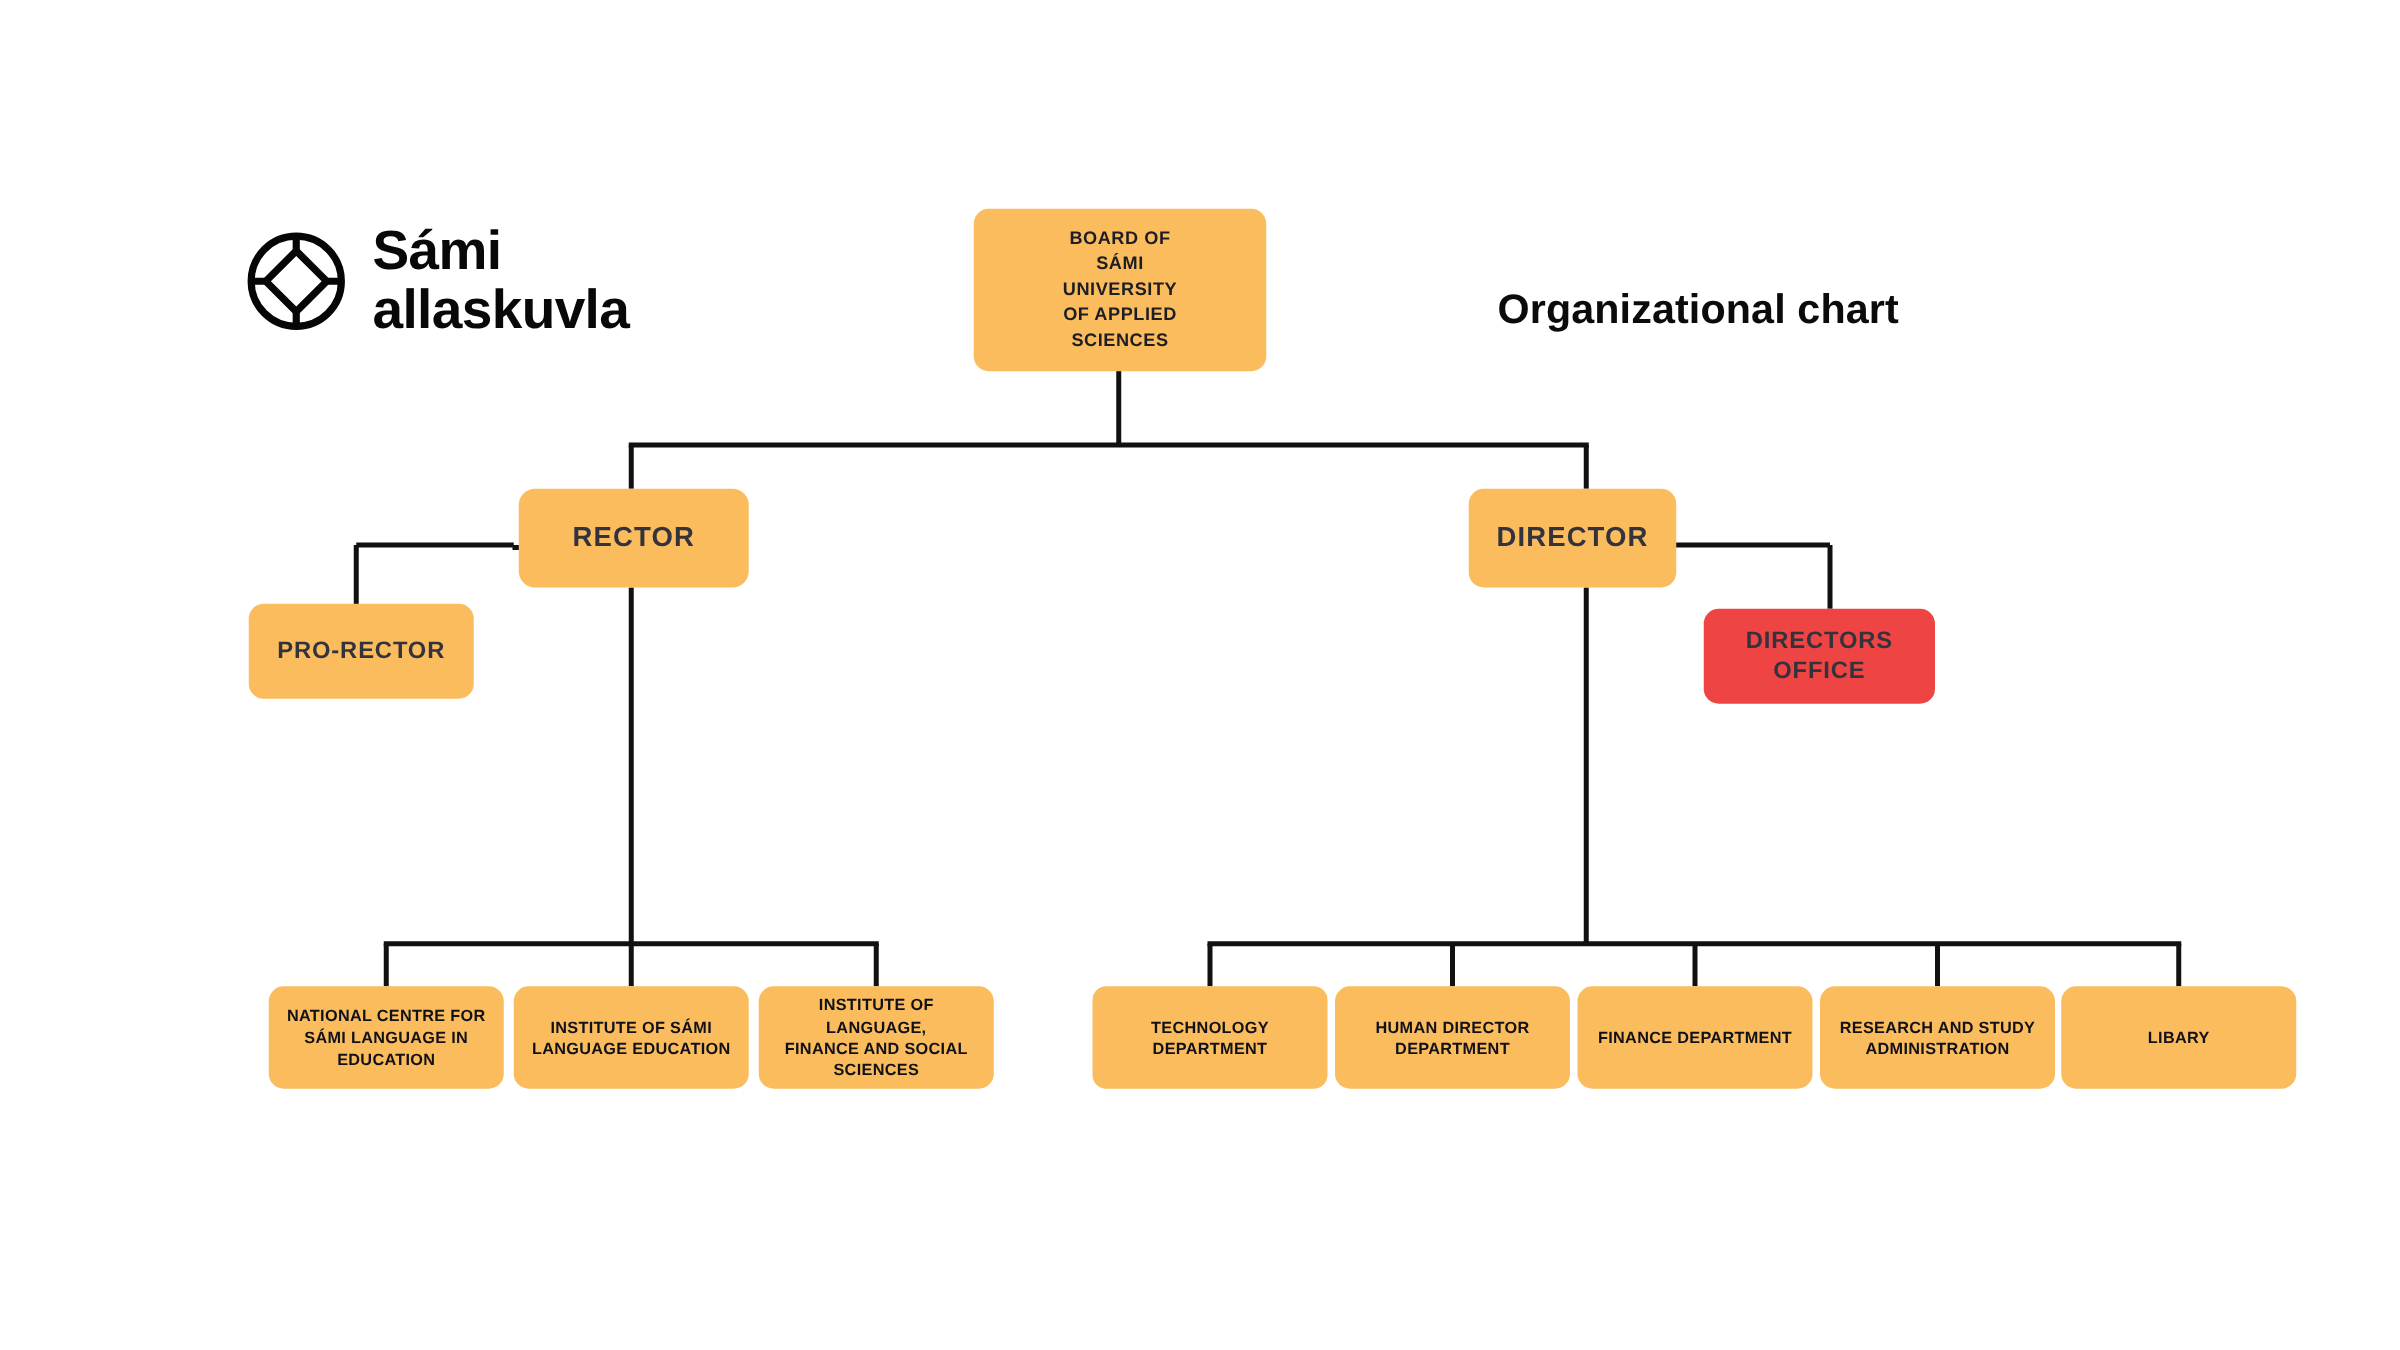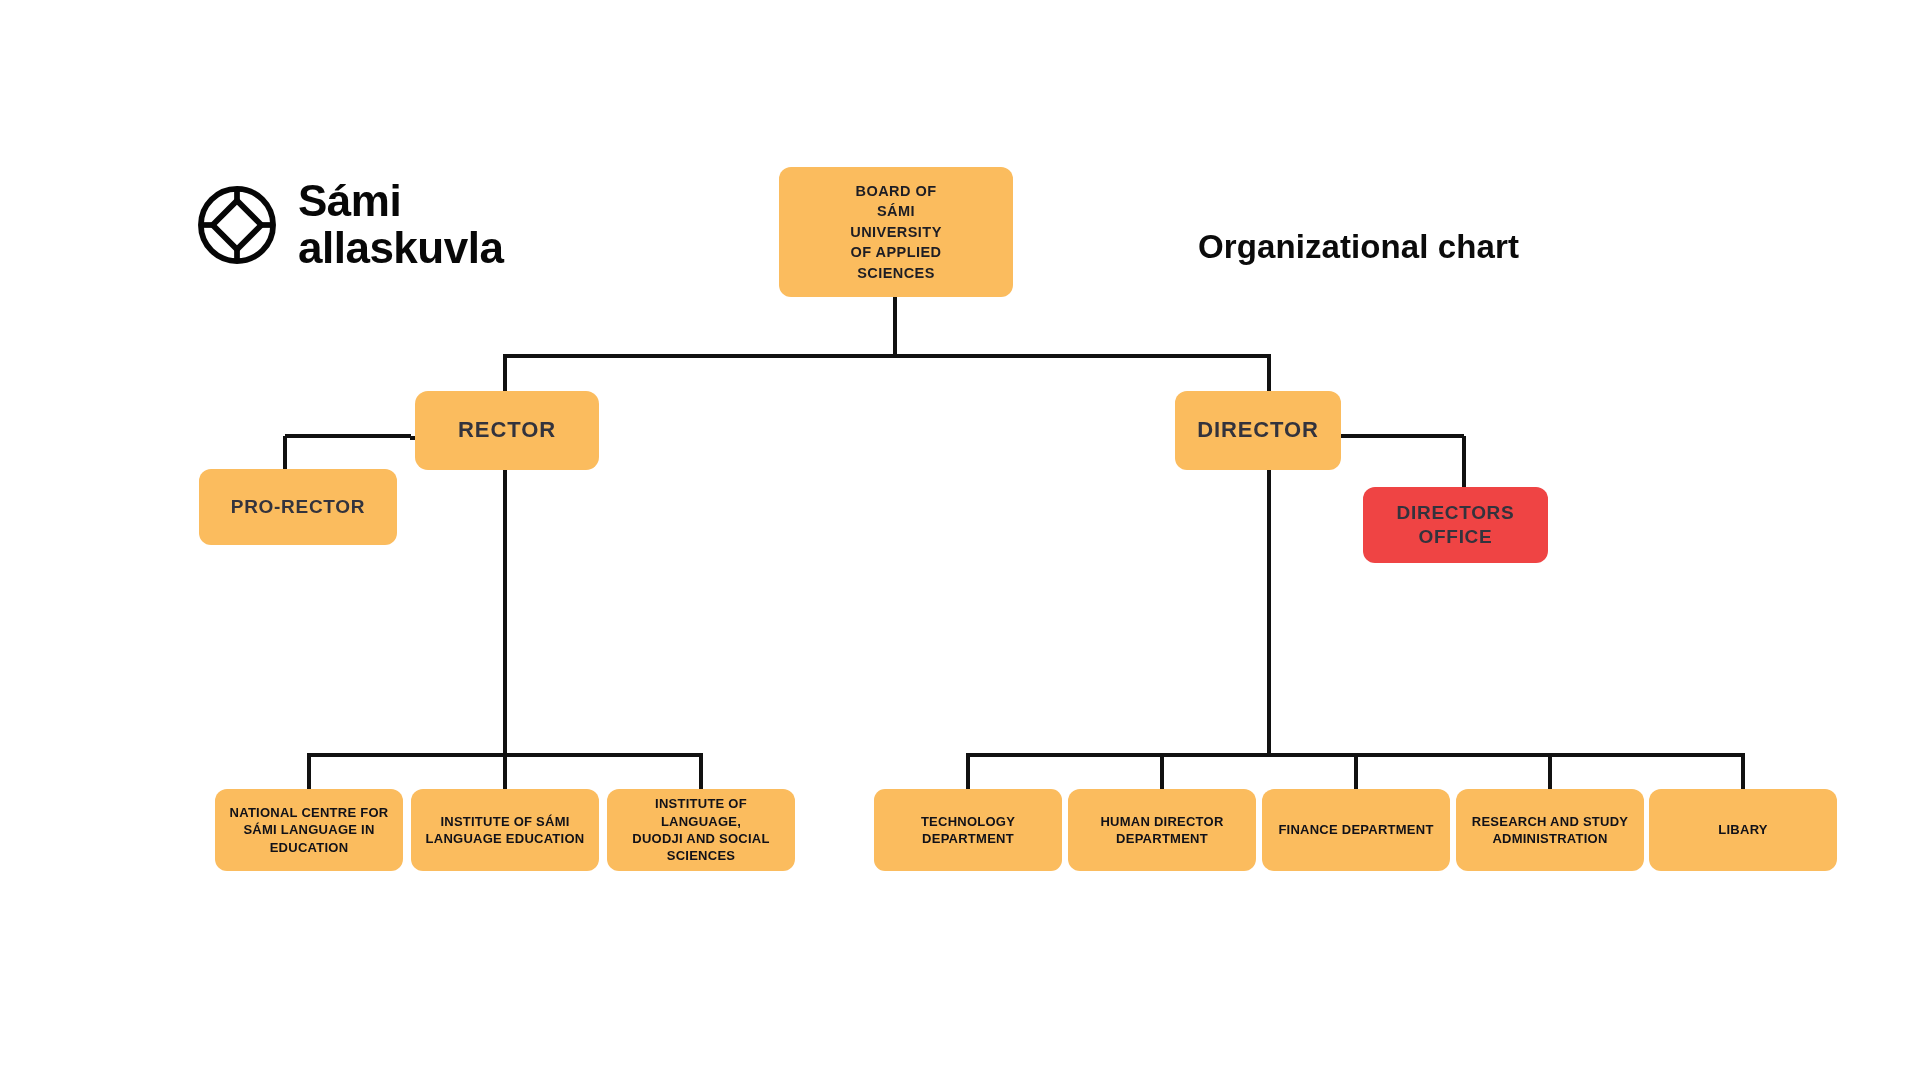--- a/index.html
+++ b/index.html
@@ -156,21 +156,21 @@
   </div>
 
   <div class="node lvl-2" style="left: 415px; top: 391px; width: 184px; height: 79px; background: rgb(251, 188, 94); border-radius: 13px;">
     <span class="node-label">RECTOR</span>
   </div>
 
   <div class="node lvl-2" style="left: 1175px; top: 391px; width: 166px; height: 79px; background: rgb(251, 188, 94);">
     <span class="node-label">DIRECTOR</span>
   </div>
 
-  <div class="node lvl-3" style="left: 199px; top: 469px; width: 198px; height: 76px; background: rgb(251, 188, 94);">
+  <div class="node lvl-3" style="left: 199px; top: 483px; width: 180px; height: 76px; background: rgb(251, 188, 94);">
     <span class="node-label">PRO-RECTOR</span>
   </div>
 
   <div class="node lvl-3" style="left: 1363px; top: 487px; width: 185px; height: 76px; background: #ef4444;">
     <span class="node-label">DIRECTORS
 OFFICE</span>
   </div>
 
   <div class="node lvl-4" style="left: 215px; top: 789px; width: 188px; height: 82px; background: rgb(251, 188, 94);">
     <span class="node-label">NATIONAL CENTRE FOR
@@ -178,21 +178,21 @@
 EDUCATION</span>
   </div>
 
   <div class="node lvl-4" style="left: 411px; top: 789px; width: 188px; height: 82px; background: rgb(251, 188, 94);">
     <span class="node-label">INSTITUTE OF SÁMI
 LANGUAGE EDUCATION</span>
   </div>
 
   <div class="node lvl-4" style="left: 607px; top: 789px; width: 188px; height: 82px; background: rgb(251, 188, 94);">
     <span class="node-label">INSTITUTE OF LANGUAGE,
-DUODJI AND SOCIAL
+FINANCE AND SOCIAL
 SCIENCES</span>
   </div>
 
   <div class="node lvl-4" style="left: 874px; top: 789px; width: 188px; height: 82px; background: rgb(251, 188, 94); border-radius: 11px;">
     <span class="node-label">TECHNOLOGY
 DEPARTMENT</span>
   </div>
 
   <div class="node lvl-4" style="left: 1068px; top: 789px; width: 188px; height: 82px; background: rgb(251, 188, 94);">
     <span class="node-label">HUMAN DIRECTOR

